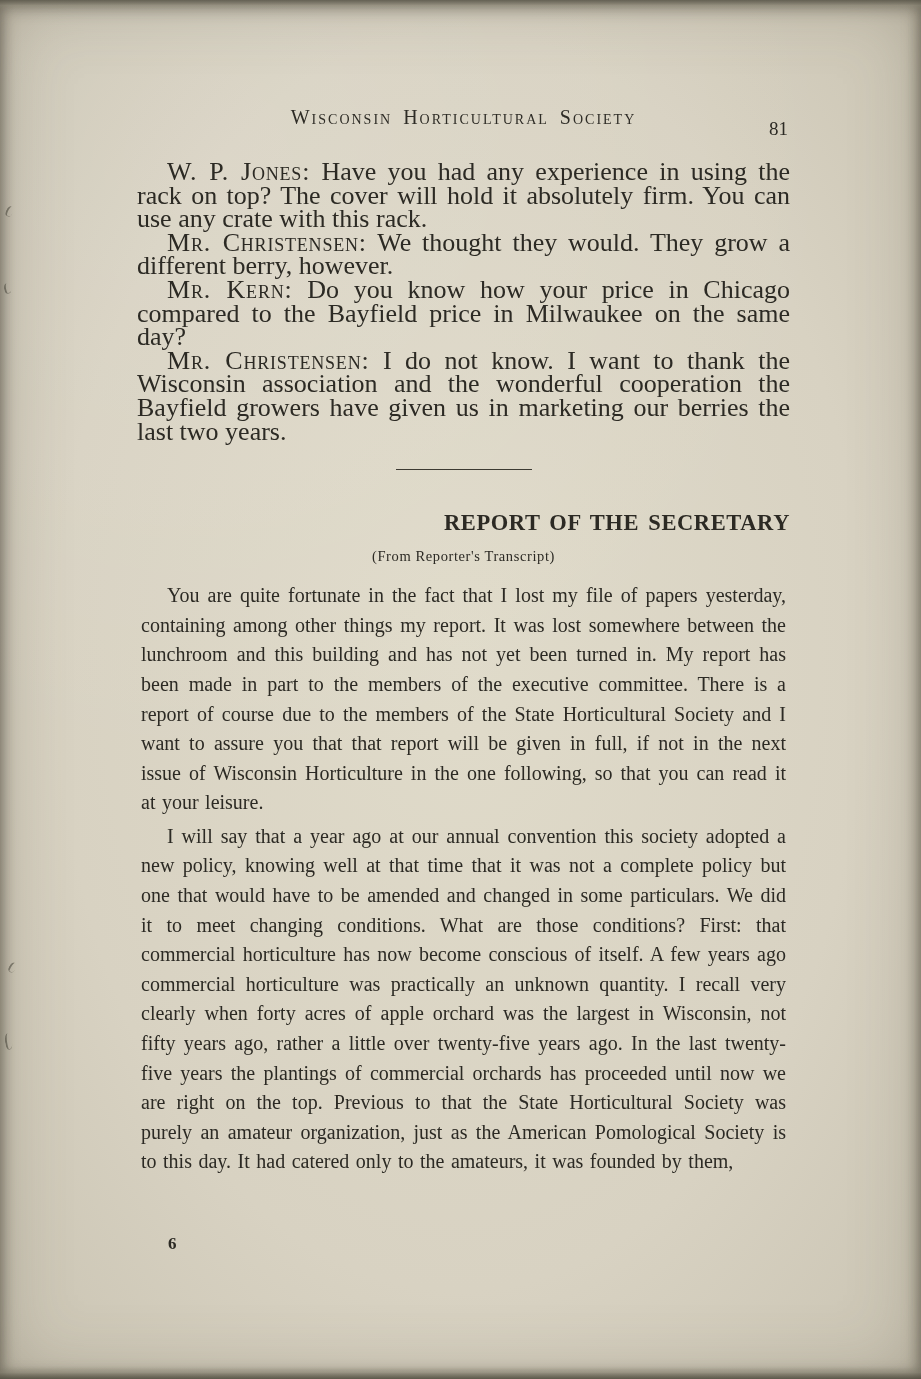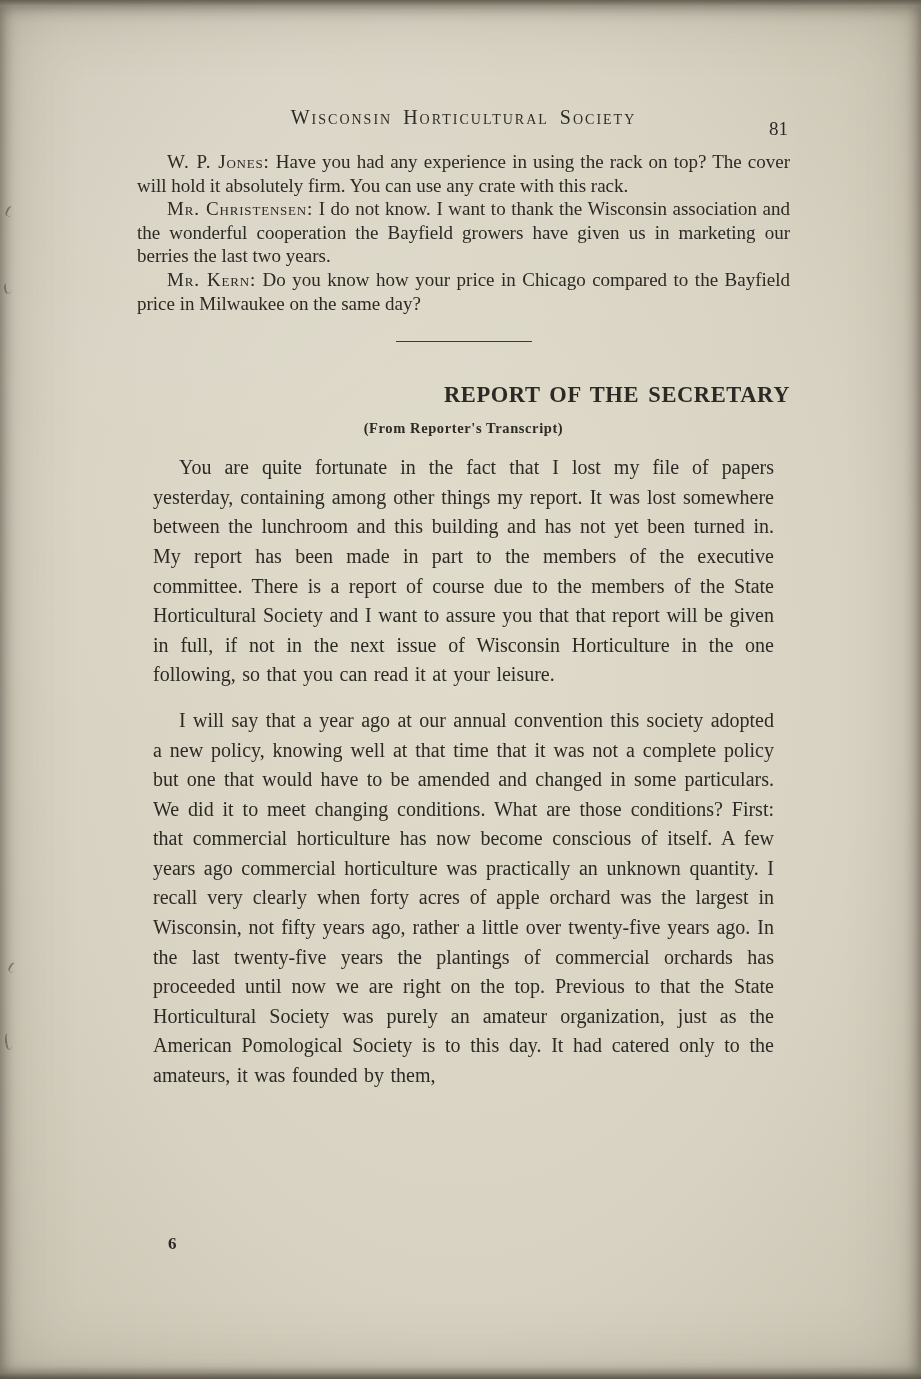--- a/index.html
+++ b/index.html
@@ -39,42 +39,42 @@
     left: 137px;
     top: 106px;
     width: 653px;
     color: #2c2a24;
   }
 
   
   .page-header {
     position: relative;
     height: 30px;
-    margin-bottom: 14px;
+    margin-bottom: 24px;
   }
   .running-title {
     display: block;
     text-align: center;
     font-size: 20px;
     font-variant: small-caps;
     letter-spacing: 2px;
     word-spacing: 4px;
     color: #2e2c26;
   }
   .page-number {
     position: absolute;
     right: 2px;
     top: 12px;
     font-size: 19px;
   }
 
   
   .dialogue-block p {
     margin: 0;
-    font-size: 19px;
+    font-size: 26px;
     line-height: 23.6px;
     text-align: justify;
     text-indent: 30px;
   }
   .speaker {
     font-variant: small-caps;
     letter-spacing: 0.8px;
   }
 
   
@@ -101,27 +101,26 @@
     font-size: 22.5px;
     font-weight: bold;
     letter-spacing: 0.6px;
     word-spacing: 3px;
   }
   .section-subheading {
     margin: 12px 0 0 0;
     text-align: center;
     font-size: 14.5px;
     letter-spacing: 0.6px;
-    font-weight: bold;
   }
 
   
   .body-block { margin-top: 16px; }
   .body-block p {
-    margin: 16px;
+    margin: 4px;
     font-size: 20px;
     line-height: 29.6px;
     text-align: justify;
     text-indent: 26px;
     word-spacing: 1.5px;
   }
 
   
   .signature-mark {
     position: absolute;
@@ -164,25 +163,29 @@
       <span class="page-number">81</span>
     </div>
 
     <div class="dialogue-block">
       <p>
         <span class="speaker">W. P. Jones:</span>
         <span>Have you had any experience in using the rack on top? The cover will hold it absolutely firm. You can use any crate with this rack.</span>
       </p>
       <p>
         <span class="speaker">Mr. Christensen:</span>
-        <span>I do not know. I want to thank the Wisconsin association and the wonderful cooperation the Bayfield growers have given us in marketing our berries the last two years.</span>
+        <span>We thought they would. They grow a different berry, however.</span>
       </p>
       <p>
         <span class="speaker">Mr. Kern:</span>
         <span>Do you know how your price in Chicago compared to the Bayfield price in Milwaukee on the same day?</span>
+      </p>
+      <p>
+        <span class="speaker">Mr. Christensen:</span>
+        <span>I do not know. I want to thank the Wisconsin association and the wonderful cooperation the Bayfield growers have given us in marketing our berries the last two years.</span>
       </p>
     </div>
 
     <hr class="section-divider">
 
     <h1 class="section-heading">REPORT OF THE SECRETARY</h1>
     <div class="section-subheading">(From Reporter's Transcript)</div>
 
     <div class="body-block">
       <p>You are quite fortunate in the fact that I lost my file of papers yesterday, containing among other things my report. It was lost somewhere between the lunchroom and this building and has not yet been turned in. My report has been made in part to the members of the executive committee. There is a report of course due to the members of the State Horticultural Society and I want to assure you that that report will be given in full, if not in the next issue of Wisconsin Horticulture in the one following, so that you can read it at your leisure.</p>

